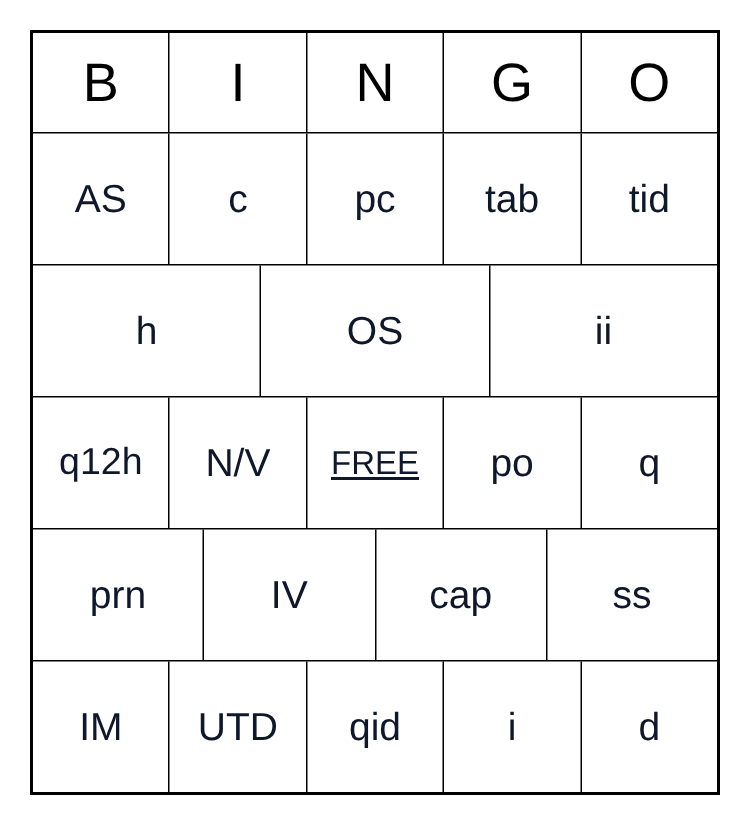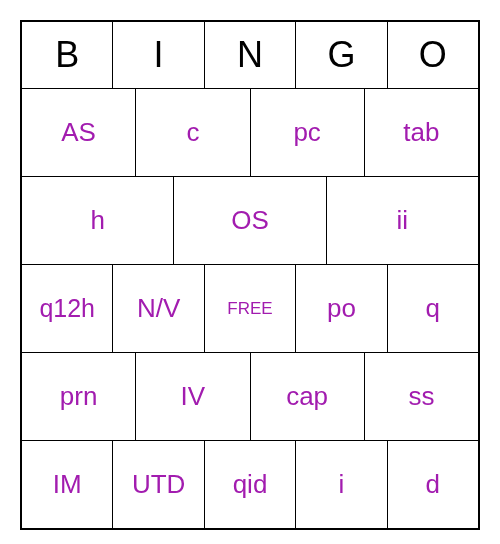--- a/index.html
+++ b/index.html
@@ -44,27 +44,28 @@
     }
     .bingo-cell {
       flex: 1;
       width: 92px;
       height: 87px;
       display: flex;
       align-items: center;
       justify-content: center;
       border-right: 1px solid #000;
       font-size: 26px;
-      color: #a21caf;
+      color: #0f172a;
     }
     .bingo-cell:last-child {
       border-right: none;
     }
     .bingo-cell.free {
-      font-size: 17px;
+      font-size: 22px;
+      text-decoration: underline;
     }
     .bingo-cell.small {
       font-size: 25px;
     }
   </style>
 </head>
 <body>
 
 <div class="bingo-card">
   <div class="bingo-header">
@@ -73,20 +74,21 @@
     <div class="bingo-header-cell">N</div>
     <div class="bingo-header-cell">G</div>
     <div class="bingo-header-cell">O</div>
   </div>
   <div class="bingo-body">
     <div class="bingo-row">
       <div class="bingo-cell">AS</div>
       <div class="bingo-cell">c</div>
       <div class="bingo-cell">pc</div>
       <div class="bingo-cell">tab</div>
+      <div class="bingo-cell">tid</div>
     </div>
     <div class="bingo-row">
       <div class="bingo-cell">h</div>
       <div class="bingo-cell">OS</div>
       <div class="bingo-cell">ii</div>
     </div>
     <div class="bingo-row">
       <div class="bingo-cell small">q12h</div>
       <div class="bingo-cell">N/V</div>
       <div class="bingo-cell free">FREE</div>

